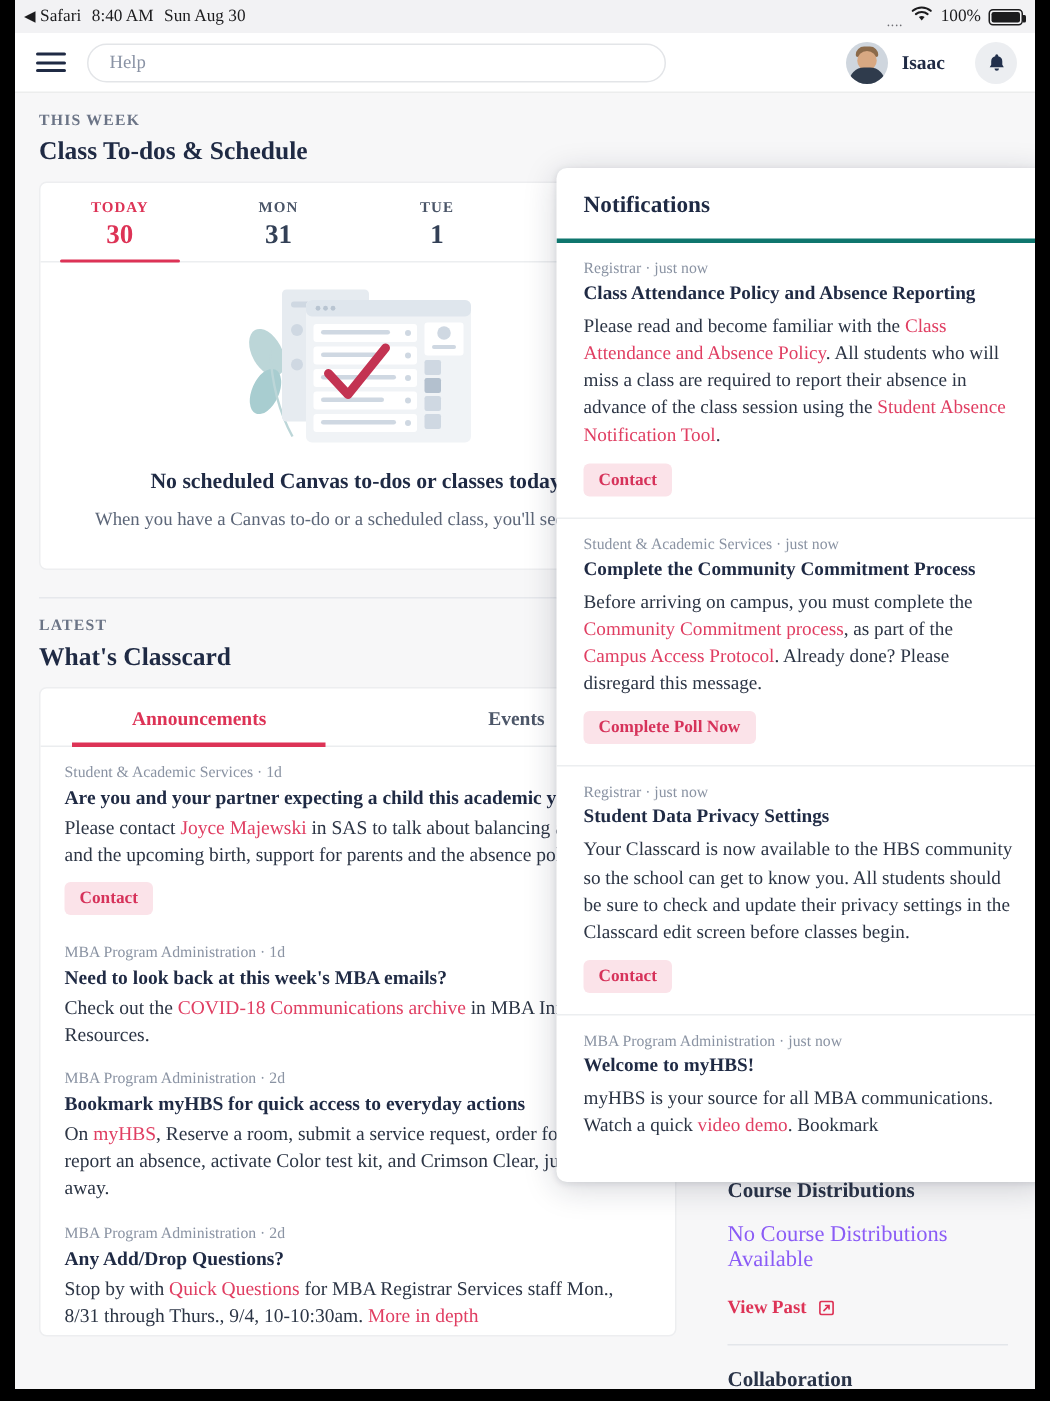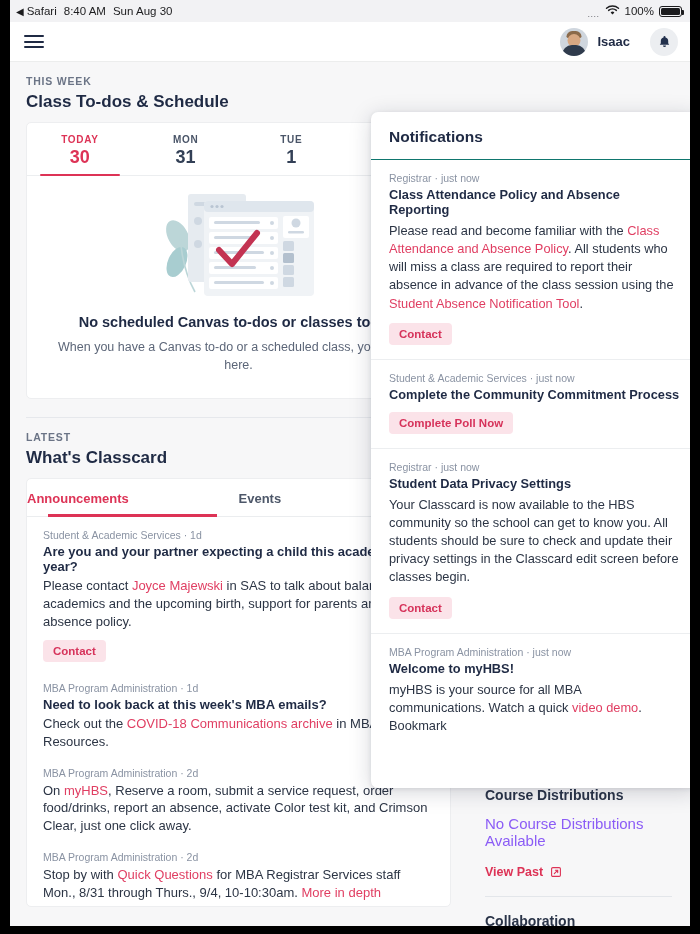--- a/index.html
+++ b/index.html
@@ -11,20 +11,21 @@
     overflow: hidden;
     font-family: "Liberation Sans", sans-serif;
     -webkit-font-smoothing: antialiased;
   }
   .device {
     position: relative;
     width: 700px; height: 934px;
     background: #000;
     box-sizing: border-box;
     padding: 0 10px 8px 10px;
+    font-family: Liberation Serif, serif;
   }
   .screen {
     position: relative;
     width: 680px; height: 926px;
     background: #f7f7f8;
     overflow: hidden;
   }
 
   
   .statusbar {
@@ -147,21 +148,21 @@
   .empty-state { padding: 12px 20px 24px 20px; text-align:center; }
   .illus { margin: 0 auto 10px auto; display:block; }
   .empty-title { font-size: 14.5px; font-weight:bold; color:#1f2a44; line-height:1.35; }
   .empty-sub { font-size: 12.5px; color:#5c6678; line-height:1.45; margin-top:5px; }
 
   .divider { height:1px; background:#e6e8ec; margin: 18px 0 0 0; }
 
   
   .tabs { display:flex; border-bottom:1px solid #ebedef; }
   .tab {
-    flex:1; padding: 12px 0 10px 0;
+    flex:1; text-align:center; padding: 12px 0 10px 0;
     font-size:13px; font-weight:bold; color:#4d5769; cursor:pointer; position:relative;
   }
   .tab.active { color:#dd3356; }
   .tab.active::after {
     content:""; position:absolute; left:10%; right:10%; bottom:-1px; height:2.5px; background:#dd3356;
   }
 
   .post { padding: 12px 16px 4px 16px; }
   .post-meta { font-size: 10.5px; color:#8a93a3; margin-bottom: 3px; }
   .post-title { font-size: 13px; font-weight:bold; color:#1f2a44; margin-bottom: 3px; }
@@ -193,21 +194,21 @@
     width: 327px; height: 676px;
     background:#fff;
     border-radius: 7px;
     box-shadow: 0 4px 22px rgba(20,30,50,.18), 0 1px 4px rgba(20,30,50,.10);
     overflow:hidden;
     z-index: 20;
   }
   .panel-head {
     padding: 16px 18px 13px 18px;
     font-size: 15.5px; font-weight:bold; color:#1f2a44;
-    border-bottom: 1px solid #0f766e;
+    border-bottom: 3px solid #0f766e;
   }
   .notif {
     padding: 12px 18px 14px 18px;
     border-bottom: 1px solid #eceef0;
   }
   .notif:last-child { border-bottom: none; }
   .n-meta { font-size: 10.5px; color:#8a93a3; margin-bottom: 3px; }
   .n-title { font-size: 12.8px; font-weight:bold; color:#1f2a44; margin-bottom: 5px; }
   .n-body { font-size: 12.8px; color:#2c3545; line-height: 1.42; }
   .n-actions { margin-top: 10px; display:flex; gap: 8px; flex-wrap:wrap; }
@@ -248,20 +249,21 @@
           </span>
     </div>
   </div>
 
   <div class="appheader">
     <div class="hamburger">
       <span></span>
           <span></span>
           <span></span>
     </div>
+    <div class="searchbox" placeholder="Help">Help</div>
     <div class="user">
       <div class="avatar">
         <div class="hair"></div>
             <div class="face"></div>
             <div class="body"></div>
       </div>
       <div class="username">Isaac</div>
     </div>
     <div class="bellbtn">
       <svg width="13" height="14" viewBox="0 0 13 14">
@@ -401,25 +403,27 @@
         </div>
 
         <div class="post">
           <div class="post-meta">MBA Program Administration · 1d</div>
           <div class="post-title">Need to look back at this week's MBA emails?</div>
           <div class="post-body"><span>Check out the </span><a class="lnk">COVID-18 Communications archive</a><span> in MBA Info &amp; Resources.</span></div>
         </div>
 
         <div class="post">
           <div class="post-meta">MBA Program Administration · 2d</div>
+          <div class="post-title">Bookmark myHBS for quick access to everyday actions</div>
           <div class="post-body"><span>On </span><a class="lnk">myHBS</a><span>, Reserve a room, submit a service request, order food/drinks, report an absence, activate Color test kit, and Crimson Clear, just one click away.</span></div>
         </div>
 
         <div class="post">
           <div class="post-meta">MBA Program Administration · 2d</div>
+          <div class="post-title">Any Add/Drop Questions?</div>
           <div class="post-body"><span>Stop by with </span><a class="lnk">Quick Questions</a><span> for MBA Registrar Services staff  Mon., 8/31 through Thurs., 9/4,  10-10:30am. </span><a class="lnk">More in depth</a></div>
         </div>
 
       </div>
     </div>
 
     <div class="panel">
       <div class="panel-head">Notifications</div>
 
       <div class="notif">
@@ -427,20 +431,21 @@
         <div class="n-title">Class Attendance Policy and Absence Reporting</div>
         <div class="n-body"><span>Please read and become familiar with the </span><a class="lnk">Class Attendance and Absence Policy</a><span>. All students who will miss a class are required to report their absence in advance of the class session using the </span><a class="lnk">Student Absence Notification Tool</a><span>.</span></div>
         <div class="n-actions">
           <span class="n-pill">Contact</span>
         </div>
       </div>
 
       <div class="notif">
         <div class="n-meta">Student &amp; Academic Services · just now</div>
         <div class="n-title">Complete the Community Commitment Process</div>
+        <div class="n-body"><span>Before arriving on campus, you must complete the </span><a class="lnk">Community Commitment process</a><span>, as part of the </span><a class="lnk">Campus Access Protocol</a><span>. Already done? Please disregard this message.</span></div>
         <div class="n-actions">
           <span class="n-pill">Complete Poll Now</span>
         </div>
       </div>
 
       <div class="notif">
         <div class="n-meta">Registrar · just now</div>
         <div class="n-title">Student Data Privacy Settings</div>
         <div class="n-body">Your Classcard is now available to the HBS community so the school can get to know you. All students should be sure to check and update their privacy settings in the Classcard edit screen before classes begin.</div>
         <div class="n-actions">

